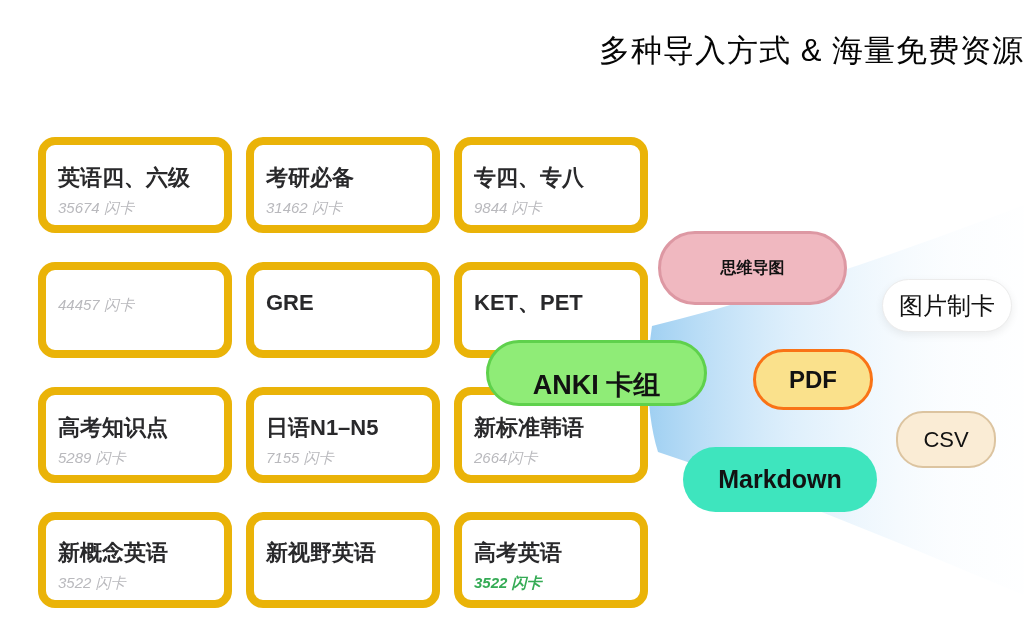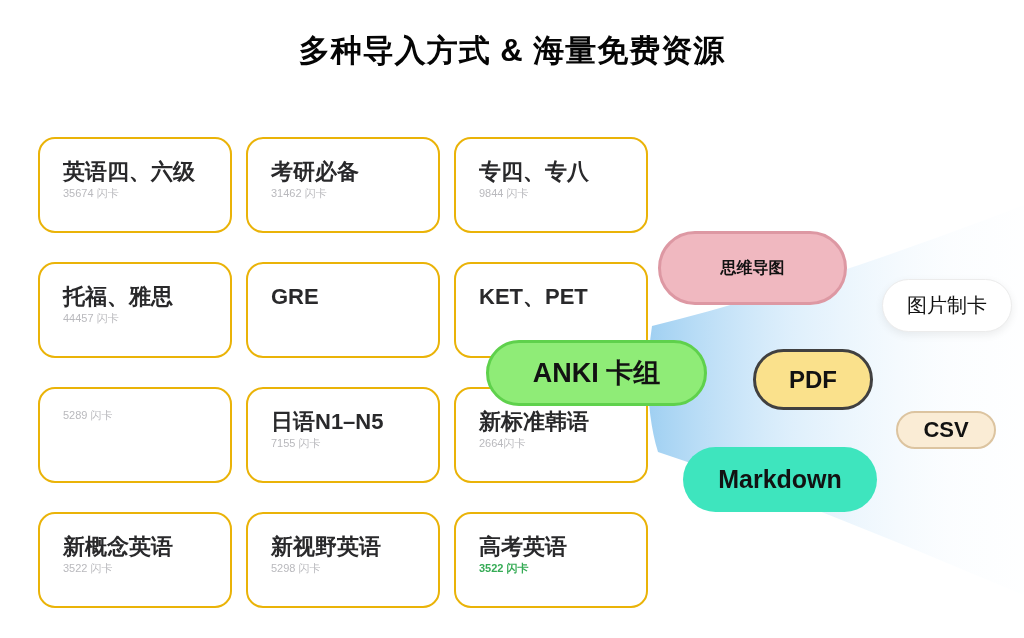--- a/index.html
+++ b/index.html
@@ -3,59 +3,59 @@
 <meta charset="utf-8">
 <style>
   html, body { margin:0; padding:0; }
   body {
     width:1024px; height:638px; position:relative; overflow:hidden;
     background:#ffffff;
     font-family:"Liberation Sans", sans-serif;
   }
   .page-title {
     position:absolute; top:30px; left:0; width:1024px; margin:0;
-    text-align:center; font-size:31px; font-weight:700; color:#050505;
+    text-align:right; font-size:31px; font-weight:400; color:#050505;
     letter-spacing:1px;
   }
   .funnel { position:absolute; left:0; top:0; z-index:0; }
 
   .cards {
     position:absolute; left:38px; top:137px; z-index:1;
     display:grid; grid-template-columns:repeat(3,194px);
     grid-auto-rows:96px; column-gap:14px; row-gap:29px;
   }
   .card {
-    background:#ffffff; border:2px solid #eab308; border-radius:17px;
-    box-sizing:border-box; padding:19px 10px 0 23px;
+    background:#ffffff; border:8px solid #eab308; border-radius:17px;
+    box-sizing:border-box; padding:19px 10px 0 12px;
   }
   .card-title {
     font-size:22px; font-weight:600; color:#29292b;
     line-height:1.25; white-space:nowrap;
   }
   .card-count {
-    font-size:11px; font-weight:500; color:#b9b9bd;
+    margin-top:7px; font-size:15px; font-weight:500; color:#b9b9bd;font-style:italic;
   }
   .card-count.highlight { color:#35ab55; font-weight:700; }
 
   .bubble {
     position:absolute; z-index:2; box-sizing:border-box;
     display:flex; align-items:center; justify-content:center;
     color:#121212; white-space:nowrap;
   }
   .b-mindmap  { left:658px; top:231px; width:189px; height:74px; border-radius:37px;
                 background:#F0B8C0; border:3px solid #DD98A3; font-size:16px; font-weight:600; }
   .b-image    { left:882px; top:279px; width:130px; height:53px; border-radius:27px;
                 background:#ffffff; border:1px solid #ececec;
-                box-shadow:0 3px 8px rgba(0,0,0,0.07); font-size:20px; font-weight:500;justify-content:center; }
+                box-shadow:0 3px 8px rgba(0,0,0,0.07); font-size:24px; font-weight:500;justify-content:center; }
   .b-anki     { left:486px; top:340px; width:221px; height:66px; border-radius:33px;
-                background:#8FEC77; border:3px solid #5FD14C; font-size:27px; font-weight:700; }
+                background:#8FEC77; border:3px solid #5FD14C; font-size:27px; font-weight:700;align-items:flex-end; }
   .b-pdf      { left:753px; top:349px; width:120px; height:61px; border-radius:31px;
-                background:#FAE18C; border:3px solid #404040; font-size:24px; font-weight:600; }
-  .b-csv      { left:896px; top:411px; width:100px; height:38px; border-radius:27px;
-                background:#FAECD5; border:2px solid #DCC4A0; font-size:22px; font-weight:700; }
+                background:#FAE18C; border:3px solid #f97316; font-size:24px; font-weight:600; }
+  .b-csv      { left:896px; top:411px; width:100px; height:57px; border-radius:27px;
+                background:#FAECD5; border:2px solid #DCC4A0; font-size:22px; font-weight:400; }
   .b-markdown { left:683px; top:447px; width:194px; height:65px; border-radius:33px;
                 background:#3EE5BE; border:none; font-size:25px; font-weight:600; }
 </style>
 </head>
 <body>
 
 <svg class="funnel" width="1024" height="638" viewBox="0 0 1024 638" aria-hidden="true">
   <defs>
     <linearGradient id="funnelGrad" x1="0" y1="0" x2="1" y2="0">
       <stop offset="0" stop-color="#9ACDF1" stop-opacity="0.95"></stop>
@@ -80,47 +80,46 @@
   </div>
   <div class="card">
     <div class="card-title">考研必备</div>
     <div class="card-count">31462 闪卡</div>
   </div>
   <div class="card">
     <div class="card-title">专四、专八</div>
     <div class="card-count">9844 闪卡</div>
   </div>
   <div class="card">
-    <div class="card-title">托福、雅思</div>
     <div class="card-count">44457 闪卡</div>
   </div>
   <div class="card">
     <div class="card-title">GRE</div>
   </div>
   <div class="card">
     <div class="card-title">KET、PET</div>
   </div>
   <div class="card">
+    <div class="card-title">高考知识点</div>
     <div class="card-count">5289 闪卡</div>
   </div>
   <div class="card">
     <div class="card-title">日语N1–N5</div>
     <div class="card-count">7155 闪卡</div>
   </div>
   <div class="card">
     <div class="card-title">新标准韩语</div>
     <div class="card-count">2664闪卡</div>
   </div>
   <div class="card">
     <div class="card-title">新概念英语</div>
     <div class="card-count">3522 闪卡</div>
   </div>
   <div class="card">
     <div class="card-title">新视野英语</div>
-    <div class="card-count">5298 闪卡</div>
   </div>
   <div class="card">
     <div class="card-title">高考英语</div>
     <div class="card-count highlight">3522 闪卡</div>
   </div>
 </div>
 
 <div class="bubble b-mindmap">
   <span>思维导图</span>
 </div>

